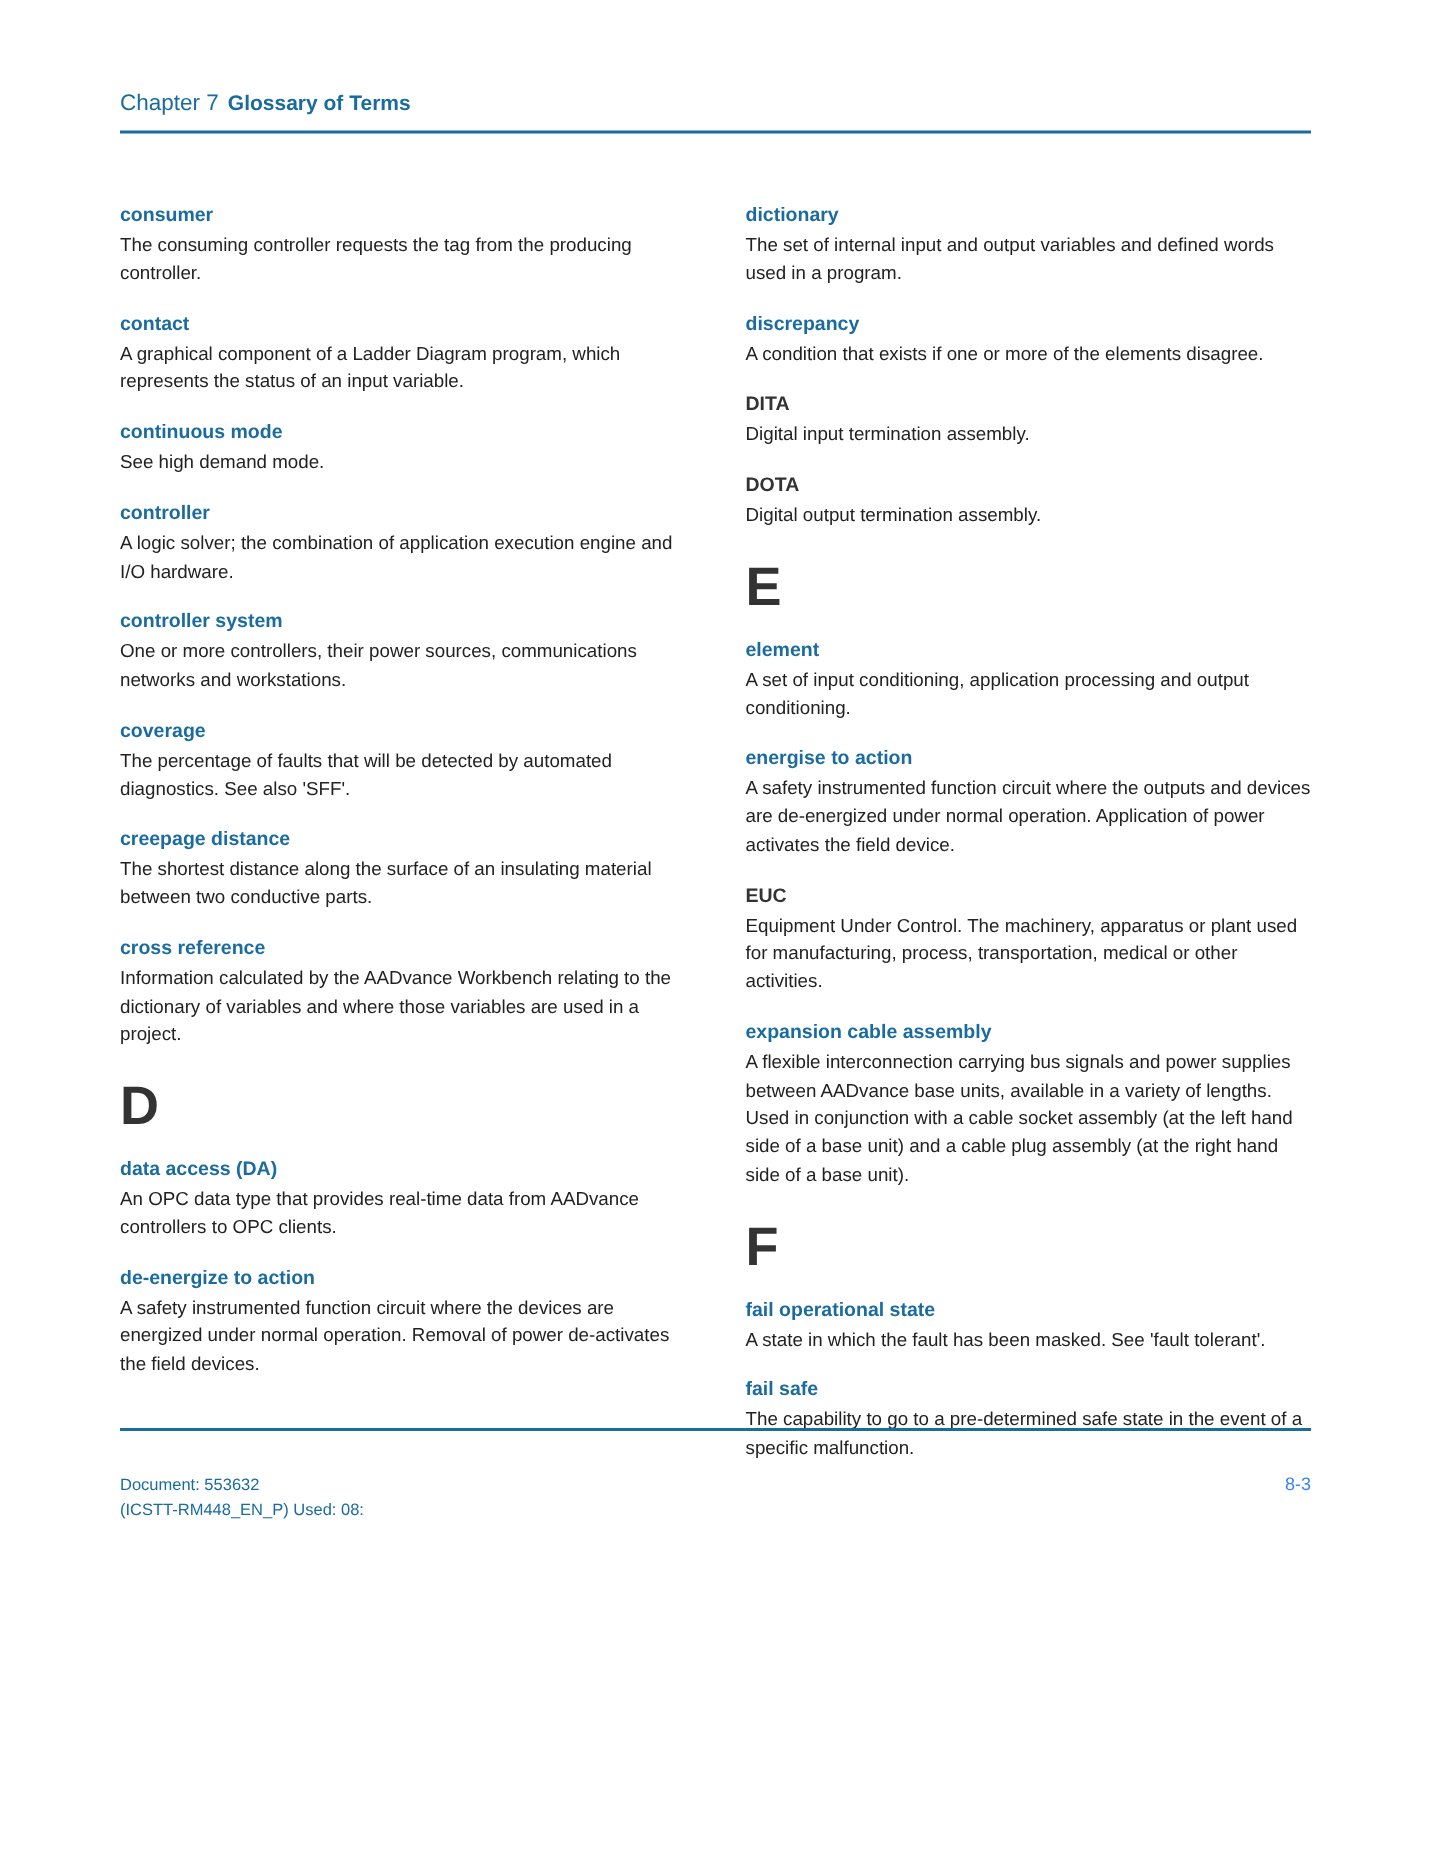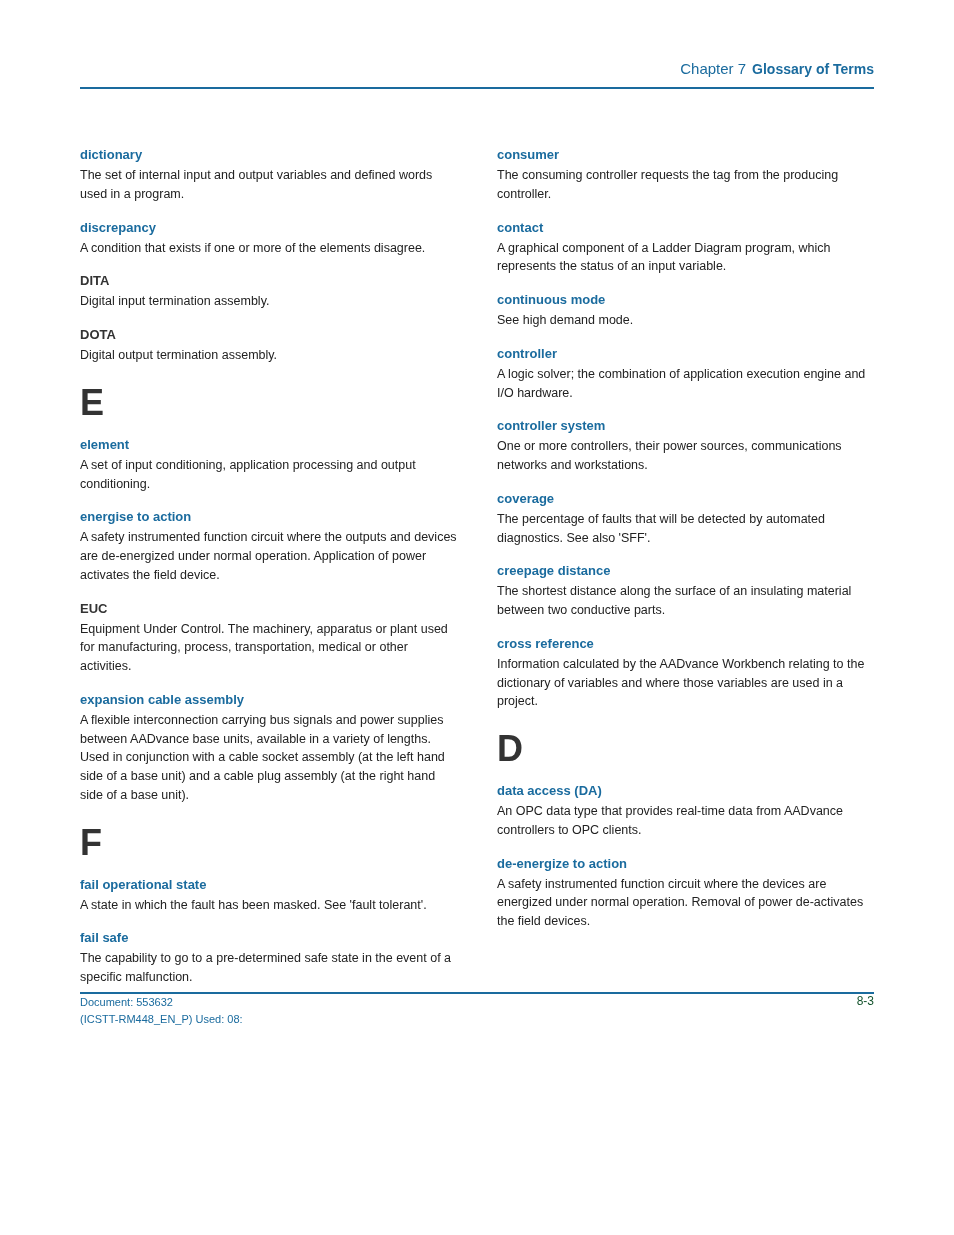--- a/index.html
+++ b/index.html
@@ -11,25 +11,24 @@
       width: 954px;
       min-height: 1235px;
       position: relative;
     }
     .page {
       padding: 60px 80px 80px 80px;
       position: relative;
     }
     .header {
       display: flex;
-      justify-content: flex-end;
       align-items: baseline;
       padding-bottom: 10px;
       border-bottom: 2px solid #1a6b9e;
-      margin-bottom: 42px;
+      margin-bottom: 30px;
     }
     .header-chapter {
       color: #1a6b9e;
       font-size: 15px;
       font-weight: normal;
     }
     .header-title {
       color: #1a6b9e;
       font-size: 14px;
       font-weight: bold;
@@ -62,33 +61,33 @@
       margin-top: 20px;
       margin-bottom: 4px;
       line-height: 1;
     }
     .footer {
       position: absolute;
       bottom: 40px;
       left: 80px;
       right: 80px;
       border-top: 2px solid #1a6b9e;
-      padding-top: 0;
+      padding-top: 28px;
       display: flex;
       justify-content: space-between;
       align-items: flex-start;
       gap: 19px;
     }
     .footer-doc {
       color: #1a6b9e;
       font-size: 11px;
       line-height: 1.6;
     }
     .footer-page {
-      color: #14532d;
+      color: #3b82f6;
       font-size: 12px;
       text-align: right;
     }
     .term-abbr {
       color: #333;
       font-size: 13px;
       font-weight: bold;
       margin-top: 16px;
       margin-bottom: 4px;
     }
@@ -97,20 +96,44 @@
 <body>
 
 <div class="page">
 
   <div class="header">
     <span class="header-chapter">Chapter 7</span>
     <span class="header-title">Glossary of Terms</span>
   </div>
 
   <div class="content-columns">
+
+    <div class="col" id="left-col">
+        <div class="term">consumer</div>
+        <div class="term-def"> The consuming controller requests the tag from the producing controller.</div>
+        <div class="term">contact</div>
+        <div class="term-def">A graphical component of a Ladder Diagram program, which represents the status of an input variable.</div>
+        <div class="term">continuous mode</div>
+        <div class="term-def">See high demand mode.</div>
+        <div class="term">controller</div>
+        <div class="term-def">A logic solver; the combination of application execution engine and I/O hardware.</div>
+        <div class="term">controller system</div>
+        <div class="term-def">One or more controllers, their power sources, communications networks and workstations.</div>
+        <div class="term">coverage</div>
+        <div class="term-def">The percentage of faults that will be detected by automated diagnostics. See also 'SFF'.</div>
+        <div class="term">creepage distance</div>
+        <div class="term-def">The shortest distance along the surface of an insulating material between two conductive parts.</div>
+        <div class="term">cross reference</div>
+        <div class="term-def">Information calculated by the AADvance Workbench relating to the dictionary of variables and where those variables are used in a project.</div>
+        <div class="section-letter">D</div>
+        <div class="term">data access (DA)</div>
+        <div class="term-def">An OPC data type that provides real-time data from AADvance controllers to OPC clients.</div>
+        <div class="term">de-energize to action</div>
+        <div class="term-def">A safety instrumented function circuit where the devices are energized under normal operation. Removal of power de-activates the field devices.</div>
+      </div>
 
     <div class="col" id="right-col">
         <div class="term">dictionary</div>
         <div class="term-def">The set of internal input and output variables and defined words used in a program.</div>
         <div class="term">discrepancy</div>
         <div class="term-def">A condition that exists if one or more of the elements disagree.</div>
         <div class="term-abbr">DITA</div>
         <div class="term-def">Digital input termination assembly.</div>
         <div class="term-abbr">DOTA</div>
         <div class="term-def">Digital output termination assembly.</div>
@@ -123,44 +146,20 @@
         <div class="term-def">Equipment Under Control. The machinery, apparatus or plant used for manufacturing, process, transportation, medical or other activities.</div>
         <div class="term">expansion cable assembly</div>
         <div class="term-def">A flexible interconnection carrying bus signals and power supplies between AADvance base units, available in a variety of lengths. Used in conjunction with a cable socket assembly (at the left hand side of a base unit) and a cable plug assembly (at the right hand side of a base unit).</div>
         <div class="section-letter">F</div>
         <div class="term">fail operational state</div>
         <div class="term-def">A state in which the fault has been masked. See 'fault tolerant'.</div>
         <div class="term">fail safe</div>
         <div class="term-def">The capability to go to a pre-determined safe state in the event of a specific malfunction.</div>
       </div>
 
-    <div class="col" id="left-col">
-        <div class="term">consumer</div>
-        <div class="term-def"> The consuming controller requests the tag from the producing controller.</div>
-        <div class="term">contact</div>
-        <div class="term-def">A graphical component of a Ladder Diagram program, which represents the status of an input variable.</div>
-        <div class="term">continuous mode</div>
-        <div class="term-def">See high demand mode.</div>
-        <div class="term">controller</div>
-        <div class="term-def">A logic solver; the combination of application execution engine and I/O hardware.</div>
-        <div class="term">controller system</div>
-        <div class="term-def">One or more controllers, their power sources, communications networks and workstations.</div>
-        <div class="term">coverage</div>
-        <div class="term-def">The percentage of faults that will be detected by automated diagnostics. See also 'SFF'.</div>
-        <div class="term">creepage distance</div>
-        <div class="term-def">The shortest distance along the surface of an insulating material between two conductive parts.</div>
-        <div class="term">cross reference</div>
-        <div class="term-def">Information calculated by the AADvance Workbench relating to the dictionary of variables and where those variables are used in a project.</div>
-        <div class="section-letter">D</div>
-        <div class="term">data access (DA)</div>
-        <div class="term-def">An OPC data type that provides real-time data from AADvance controllers to OPC clients.</div>
-        <div class="term">de-energize to action</div>
-        <div class="term-def">A safety instrumented function circuit where the devices are energized under normal operation. Removal of power de-activates the field devices.</div>
-      </div>
-
   </div>
 
   <div class="footer">
     <div class="footer-doc">
       <div>Document: 553632</div>
       <div>(ICSTT-RM448_EN_P) Used: 08:</div>
     </div>
     <div class="footer-page">8-3</div>
   </div>
 

